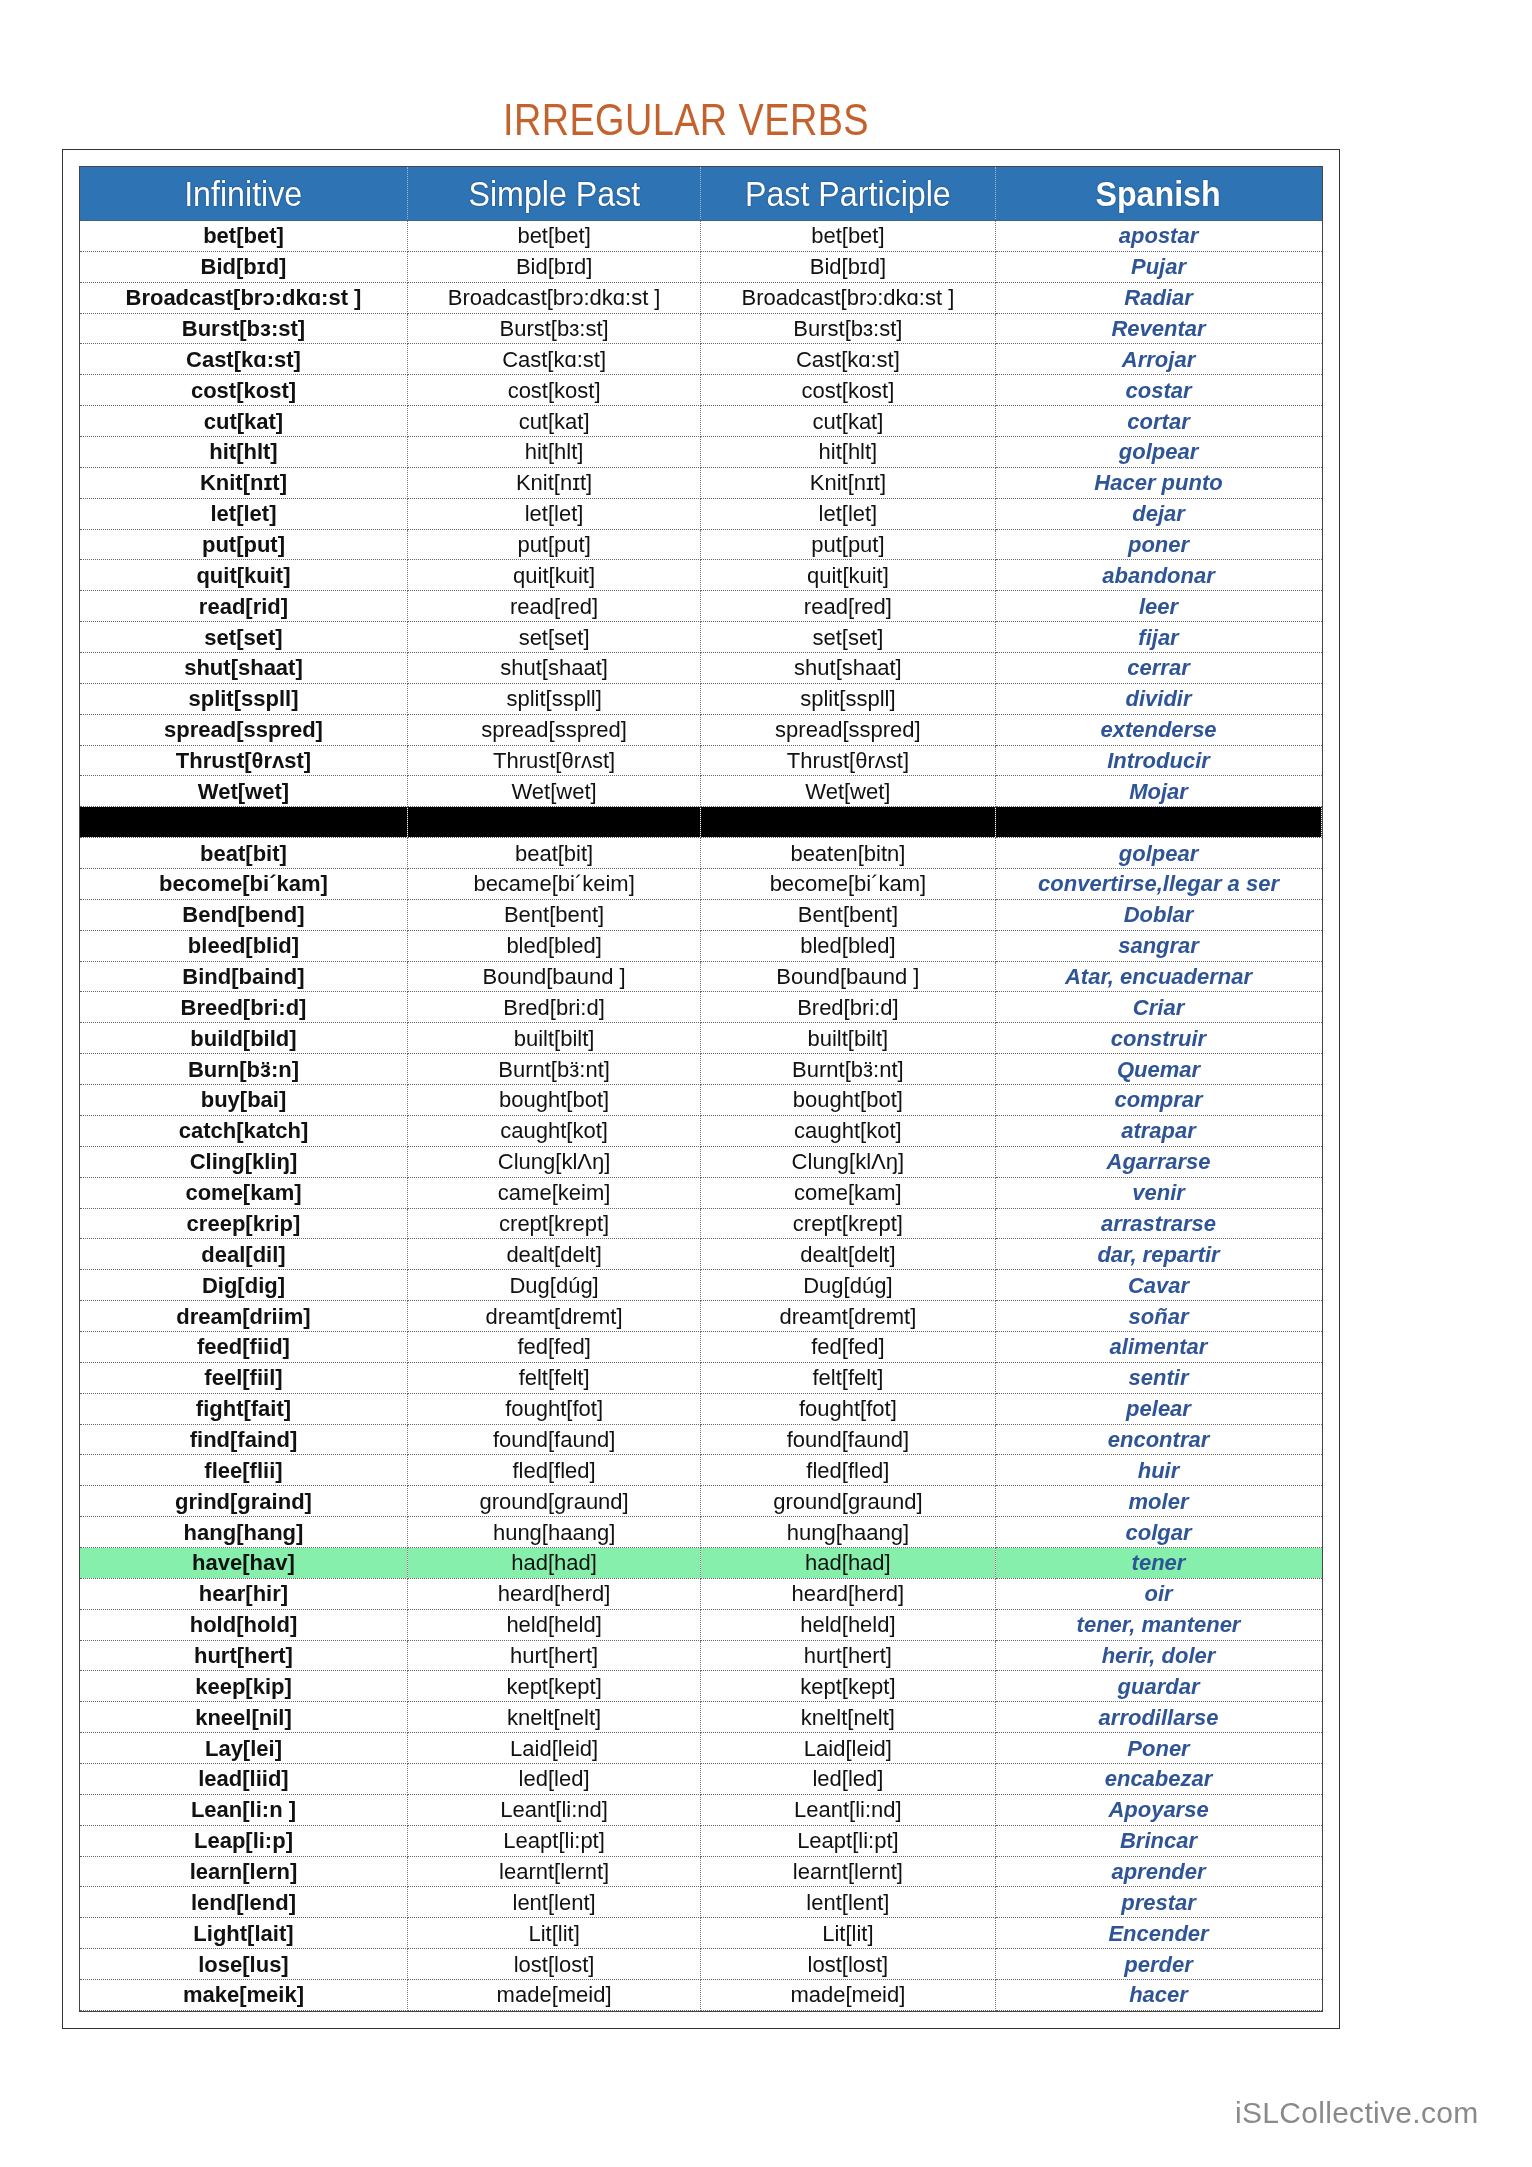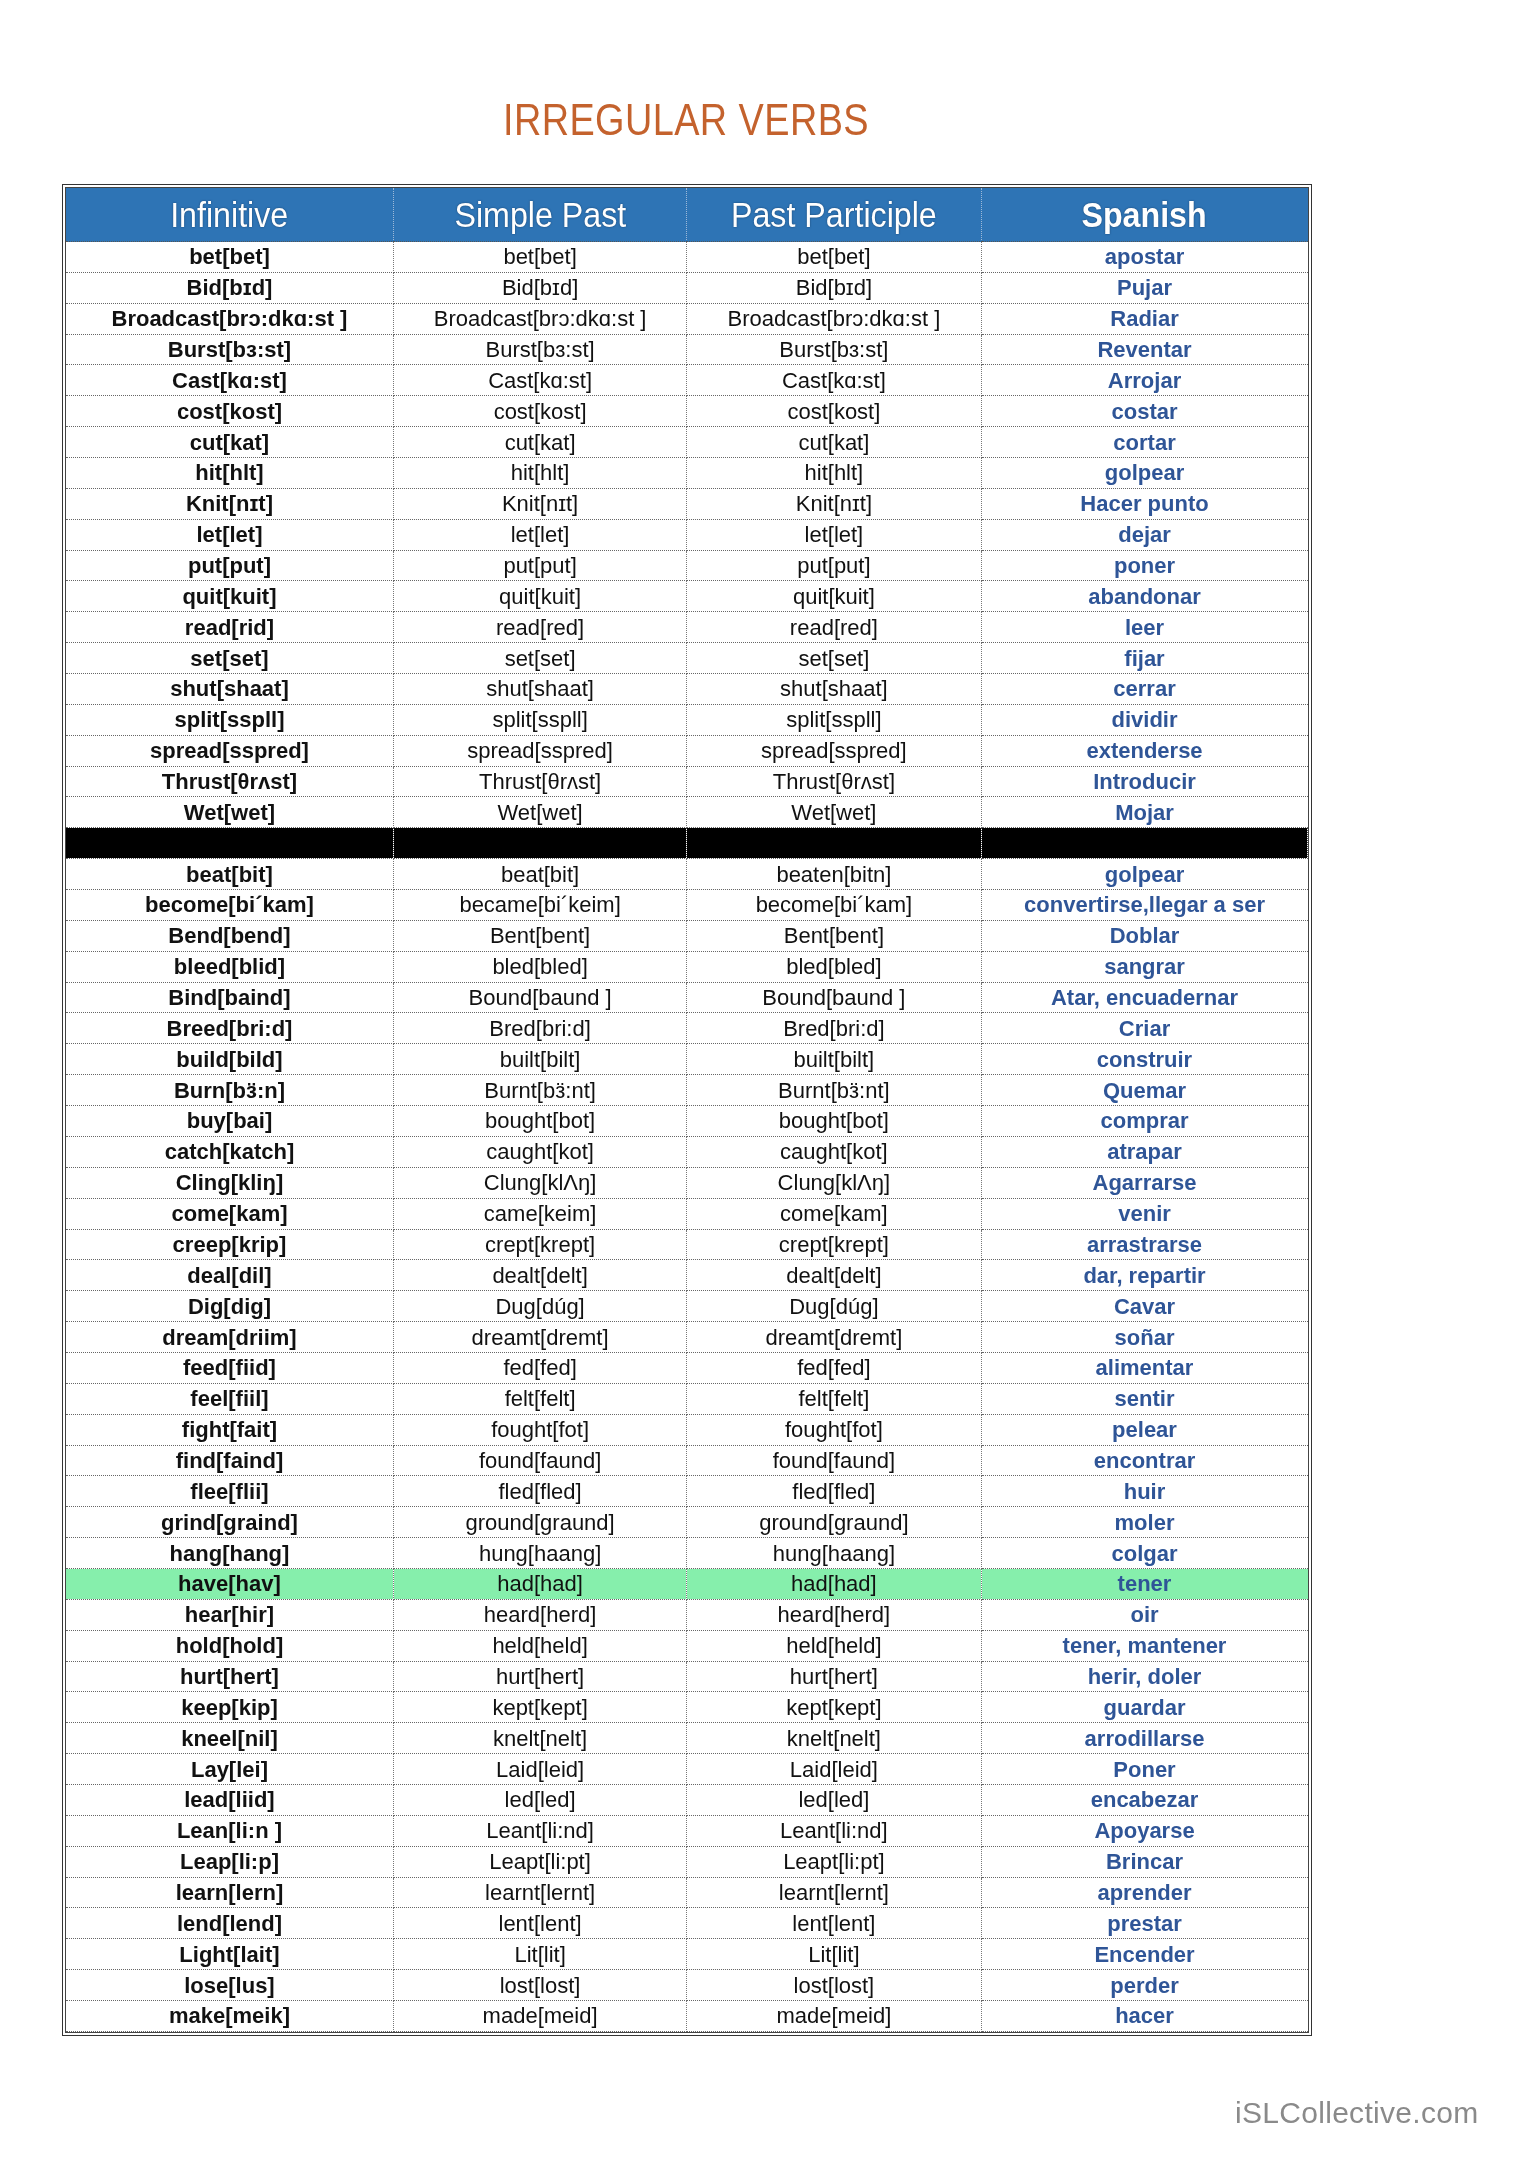--- a/index.html
+++ b/index.html
@@ -1,28 +1,28 @@
 <!DOCTYPE html>
 <html><head>
 <meta charset="utf-8">
 <style>
   html,body{margin:0;padding:0;background:#fff;}
   body{width:1532px;height:2167px;position:relative;overflow:hidden;font-family:"Liberation Sans",sans-serif;}
   .title{position:absolute;left:0;width:1372px;top:96px;text-align:center;font-family:"Liberation Sans",sans-serif;font-size:44px;color:#C4622D;letter-spacing:0.5px;line-height:48px;transform:scaleX(0.86);transform-origin:686px 0;}
-  .table-wrap{position:absolute;left:62px;top:149px;width:1244px;border:1.5px solid #333;padding:2px;background:#fff;margin-top:35px;}
+  .table-wrap{position:absolute;left:62px;top:149px;width:1244px;border:1.5px solid #333;padding:16px;background:#fff;}
   .table-inner{border:1.5px solid #444;}
   table{border-collapse:collapse;width:100%;table-layout:fixed;}
   col.c1{width:326px;} col.c2{width:292px;} col.c3{width:293px;} col.c4{width:325px;}
   th{background:#2E74B5;color:#fff;height:53px;font-weight:normal;font-size:35px;padding:0;border-right:1px dotted #9db9d8;border-bottom:1px dotted #555;text-shadow:0 0 2px #1a3e66;}
   th:last-child{border-right:none;font-weight:bold;}
   th span{display:inline-block;transform:scaleX(0.92);}
   td{height:29.87px;padding:0;text-align:center;font-size:22px;line-height:29px;color:#111;border-right:1px dotted #777;border-bottom:1px dotted #666;white-space:nowrap;overflow:hidden;}
   td:last-child{border-right:none;}
   td.inf{font-weight:bold;}
-  td.es{color:#2F5597;font-weight:bold;}
+  td.es{color:#2F5597;font-weight:bold;font-style:italic;}
   tr.sep td{background:#000;border-right:1px dotted #444;}
   tr.hl td{background:#86efac;}
   .watermark{position:absolute;left:1235px;top:2096px;font-size:30px;color:#8a8a8a;font-family:"Liberation Sans",sans-serif;letter-spacing:0.3px;}
 </style>
 </head>
 <body>
 
 <div class="title">IRREGULAR VERBS</div>
 
 <div class="table-wrap">

